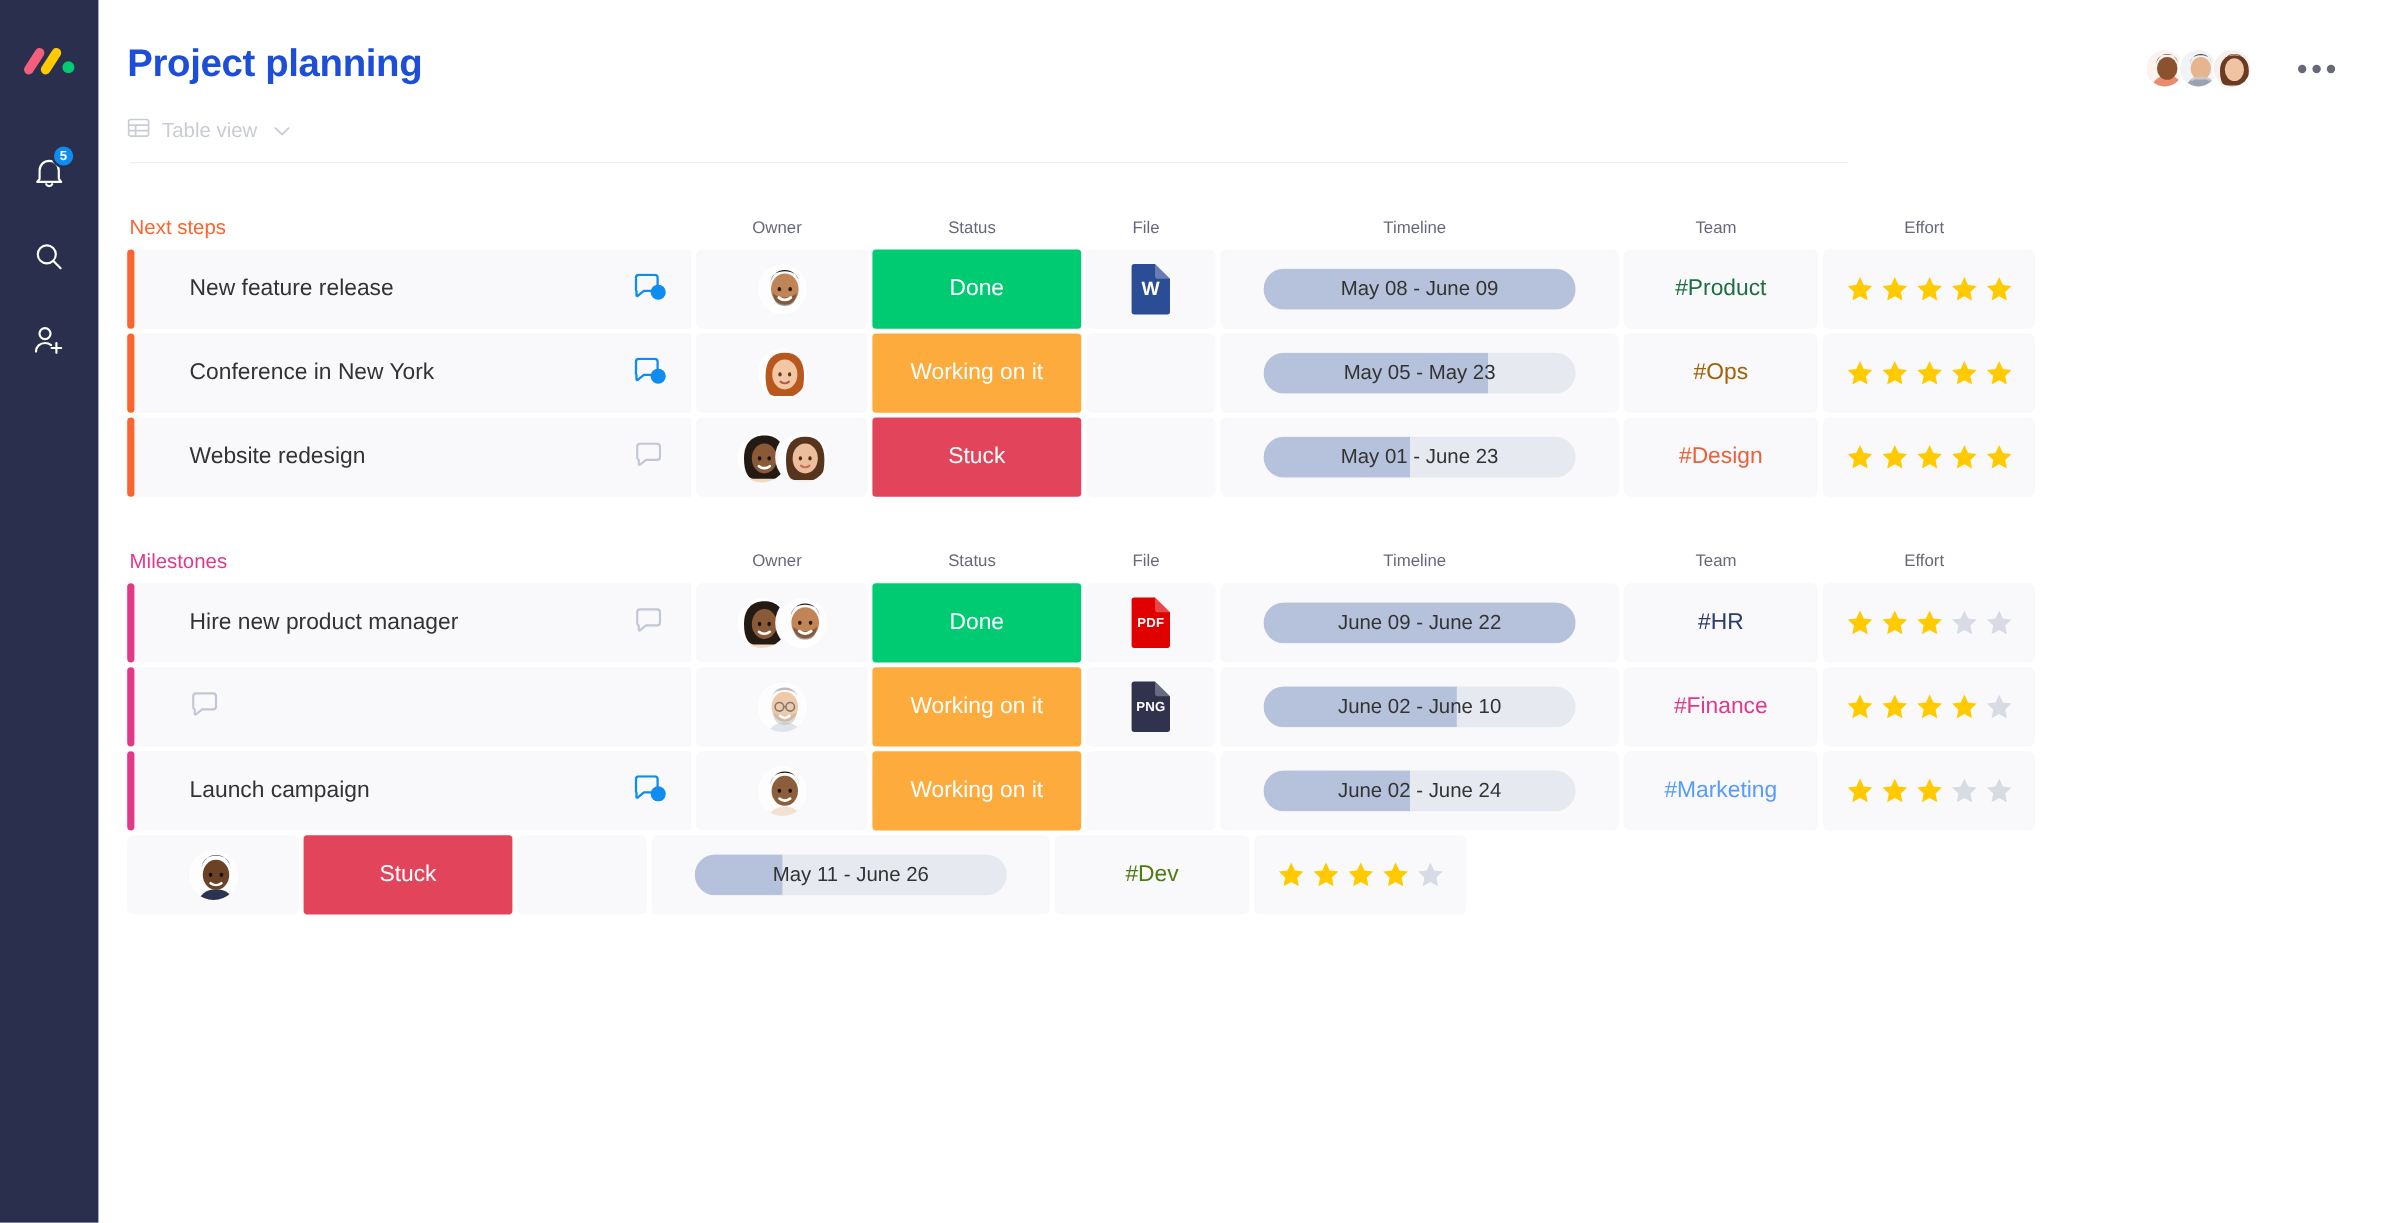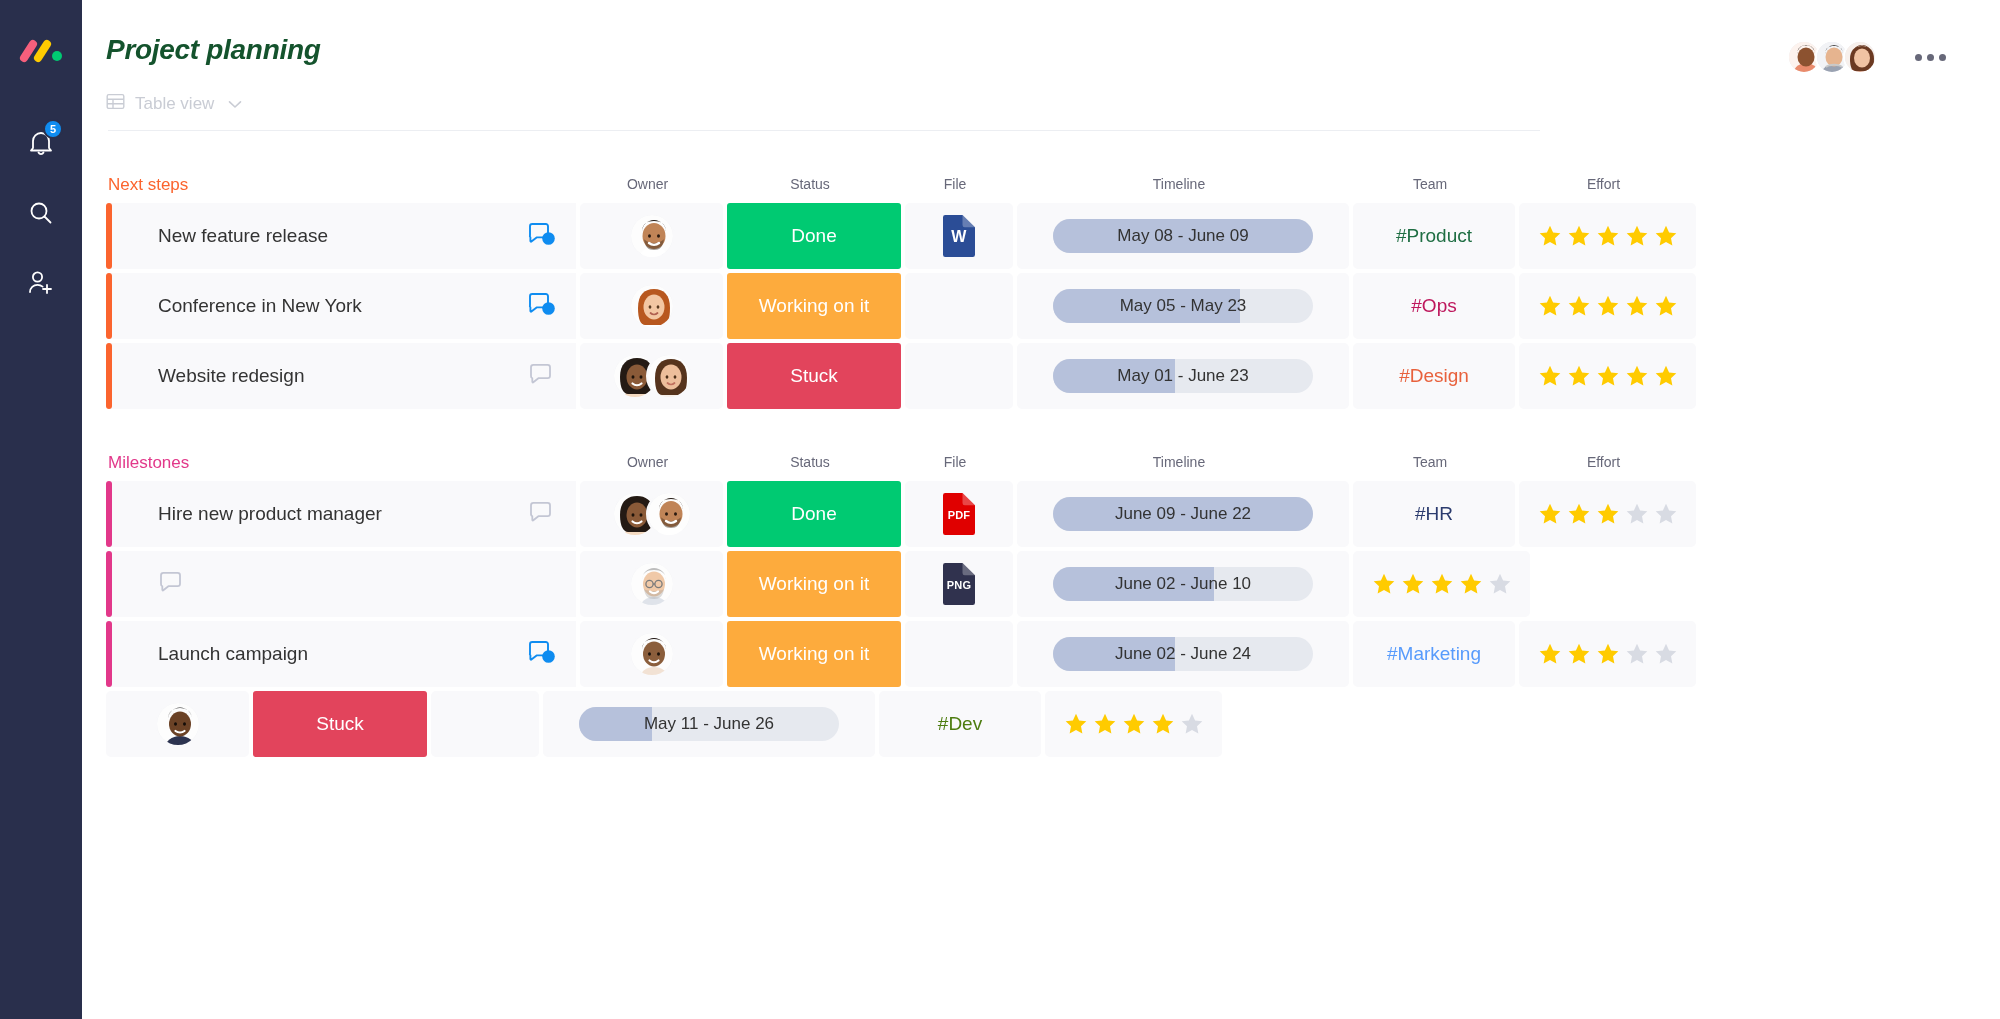--- a/index.html
+++ b/index.html
@@ -53,23 +53,22 @@
     background: #fff;
     border-radius: 26px 0 0 26px;
     margin-left: -20px;
     position: relative;
     padding: 34px 54px 0 44px;
     overflow: hidden;
   }
 
   .topbar { display: flex; align-items: flex-start; justify-content: space-between; }
   .page-title {
-    font-size: 28px; font-weight: bold; color: #14532d;
+    font-size: 32px; font-weight: bold; color: #1d4ed8;
     letter-spacing: -0.3px;
-    font-style: italic;
   }
   .viewrow {
     display: flex; align-items: center; gap: 10px;
     margin-top: 26px; margin-bottom: 14px;
     color: #c9ccd4; font-size: 17px;
     cursor: pointer; width: max-content;
   }
   .viewrow .chev { font-size: 13px; margin-left: 4px; }
   .hr { height: 1px; background: #eceef2; width: 1432px; margin-left: 2px; }
 
@@ -379,21 +378,21 @@
                 <span class="status-pill" style="background:#fdab3d;">Working on it</span>
               </div>
               <div class="cell c-file"></div>
               <div class="cell c-time">
                 <span class="tl">
                   <span class="fill" style="width:72%;"></span>
                   <span class="txt">May 05 - May 23</span>
                 </span>
               </div>
               <div class="cell c-team">
-                <span class="team-txt" style="color:#be185d;">#Ops</span>
+                <span class="team-txt" style="color:#a16207;">#Ops</span>
               </div>
               <div class="cell c-effort">
                 <span class="stars">
                   <span class="star"><svg width="24" height="24" viewBox="0 0 24 24">
                       <path d="M12 1.8l3.1 6.6 7.2.95-5.3 5 1.35 7.1L12 17.9l-6.35 3.55L7 14.35l-5.3-5 7.2-.95z" fill="#ffcb00"></path>
                     </svg></span>
                   <span class="star"><svg width="24" height="24" viewBox="0 0 24 24">
                       <path d="M12 1.8l3.1 6.6 7.2.95-5.3 5 1.35 7.1L12 17.9l-6.35 3.55L7 14.35l-5.3-5 7.2-.95z" fill="#ffcb00"></path>
                     </svg></span>
                   <span class="star"><svg width="24" height="24" viewBox="0 0 24 24">
@@ -586,20 +585,23 @@
                     <path d="M2 3.2A2.2 2.2 0 0 1 4.2 1h17.3L34 13.2v27.6A2.2 2.2 0 0 1 31.8 43H4.2A2.2 2.2 0 0 1 2 40.8z" fill="#30324e"></path>
                     <path d="M21.5 1L34 13.2h-10.3a2.2 2.2 0 0 1-2.2-2.2z" fill="#ffffff" opacity="0.28"></path>
                   </svg><span class="lbl">PNG</span></span>
               </div>
               <div class="cell c-time">
                 <span class="tl">
                   <span class="fill" style="width:62%;"></span>
                   <span class="txt">June 02 - June 10</span>
                 </span>
               </div>
+              <div class="cell c-team">
+                <span class="team-txt" style="color:#e2388a;">#Finance</span>
+              </div>
               <div class="cell c-effort">
                 <span class="stars">
                   <span class="star"><svg width="24" height="24" viewBox="0 0 24 24">
                       <path d="M12 1.8l3.1 6.6 7.2.95-5.3 5 1.35 7.1L12 17.9l-6.35 3.55L7 14.35l-5.3-5 7.2-.95z" fill="#ffcb00"></path>
                     </svg></span>
                   <span class="star"><svg width="24" height="24" viewBox="0 0 24 24">
                       <path d="M12 1.8l3.1 6.6 7.2.95-5.3 5 1.35 7.1L12 17.9l-6.35 3.55L7 14.35l-5.3-5 7.2-.95z" fill="#ffcb00"></path>
                     </svg></span>
                   <span class="star"><svg width="24" height="24" viewBox="0 0 24 24">
                       <path d="M12 1.8l3.1 6.6 7.2.95-5.3 5 1.35 7.1L12 17.9l-6.35 3.55L7 14.35l-5.3-5 7.2-.95z" fill="#ffcb00"></path>

